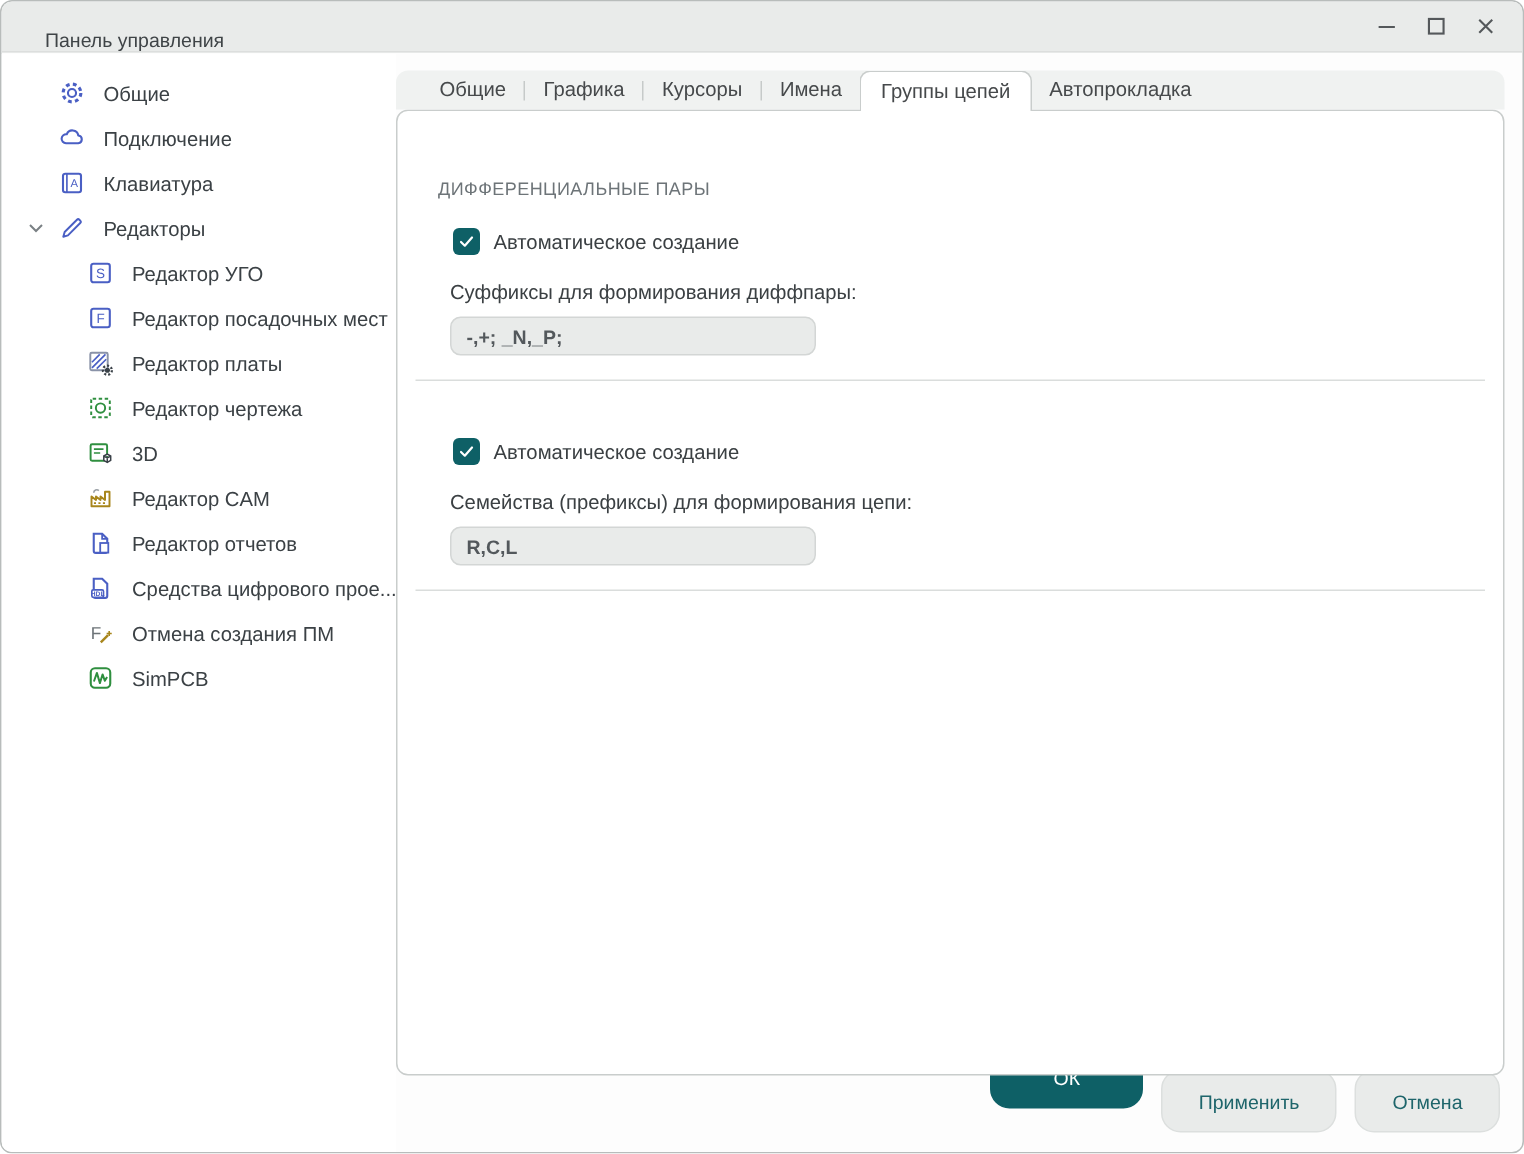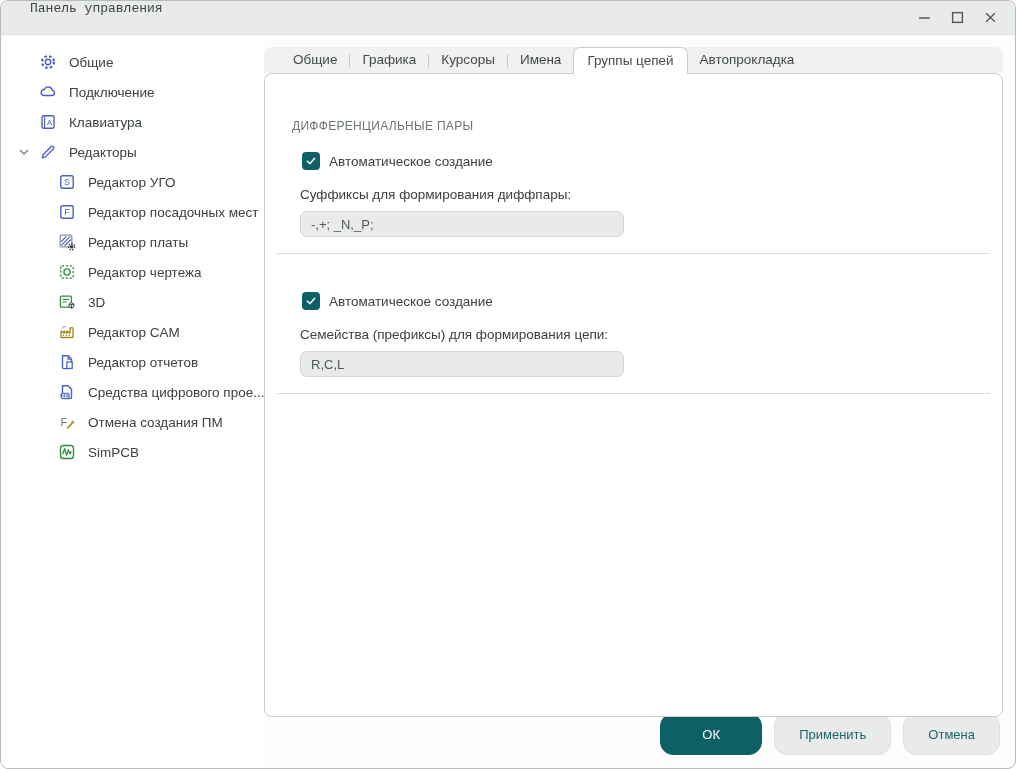--- a/index.html
+++ b/index.html
@@ -12,21 +12,21 @@
     font-family:"Liberation Sans","DejaVu Sans",sans-serif;
     background:#fff; color:var(--txt); overflow:hidden; position:relative;
   }
   .window{
     position:absolute; inset:0; border:1px solid #b8bcbb; border-radius:8px;
     background:#fdfdfd; overflow:hidden;
   }
   
   .titlebar{
     height:34px; background:#e9ebea; border-bottom:1px solid #dcdedd;
-    display:flex; align-items:flex-start; padding-left:29px;font-family:Liberation Mono, monospace;
+    display:flex; align-items:flex-end; padding-left:29px;
   }
   .title{font-size:13px; color:#3f4447;}
   .win-controls{margin-left:auto; display:flex; height:100%;}
   .win-btn{width:33px; height:100%; display:flex; align-items:center; justify-content:center;}
   .win-btn svg{width:13px; height:13px; display:block;}
   
   .sidebar{position:absolute; left:0; top:35px; bottom:0; width:263px; background:#fff; padding-top:11px;}
   .srow{height:30px; display:flex; align-items:center; gap:12px; padding-left:38px; position:relative; font-size:13.5px; color:var(--txt); cursor:default;}
   .srow.lvl1{padding-left:57px;}
   .srow.selected{background:var(--sel); margin-left:14px; margin-right:1px; padding-left:43px; border-radius:6px;}
@@ -52,30 +52,30 @@
     background:#fff; border:1px solid var(--border); border-radius:8px; z-index:2;
   }
   .section{padding:19px 0 16px 27px;}
   .sec-header{font-size:12px; color:#6d7478; letter-spacing:.3px;margin-top:26px;}
   .check-row{display:flex; align-items:center; gap:9px; margin:19px 0 0 10px;text-align:center;}
   .checkbox{width:18px; height:18px; background:var(--teal); border-radius:4px; display:flex; align-items:center; justify-content:center;}
   .checkbox svg{width:12px; height:12px;}
   .check-label{font-size:13.5px; color:#3b4043;}
   .field-label{margin:17px 0 0 8px; font-size:13.5px; color:#3b4043;}
   .text-input{
-    display:block; margin:9px 0 0 8px; width:324px; height:26px;
+    display:block; margin:9px 0 0 8px; width:244px; height:26px;
     background:var(--gray-bg); border:1px solid #d3d6d5; border-radius:7px;
-    font-size:13px; color:#53585c; padding:0 10px; font-family:inherit; outline:none;
+    font-size:13px; color:#53585c; padding:0 10px; font-family:inherit; outline:none;font-weight:bold;
   }
   .divider{height:1px; background:#dadddc; margin:0 12px;}
   
   .footer{position:absolute; right:15px; bottom:13px; display:flex; gap:12px;}
   .btn{height:42px; border-radius:13px; font-size:13px; font-family:inherit; display:flex; align-items:center; justify-content:center; cursor:default;}
   .btn-primary{width:102px; background:var(--teal); color:#fff; border:1px solid var(--teal);}
-  .btn-secondary{padding:0 24px; background:var(--gray-bg); color:#1e656b; border:1px solid #dcdfde;}
+  .btn-secondary{padding:0 24px; background:var(--gray-bg); color:#1e656b; border:1px solid #dcdfde;margin-top:16px;}
 </style>
 </head>
 <body>
 
 <div class="window">
 
   <div class="titlebar">
     <span class="title">Панель управления</span>
     <div class="win-controls">
       <div class="win-btn">

